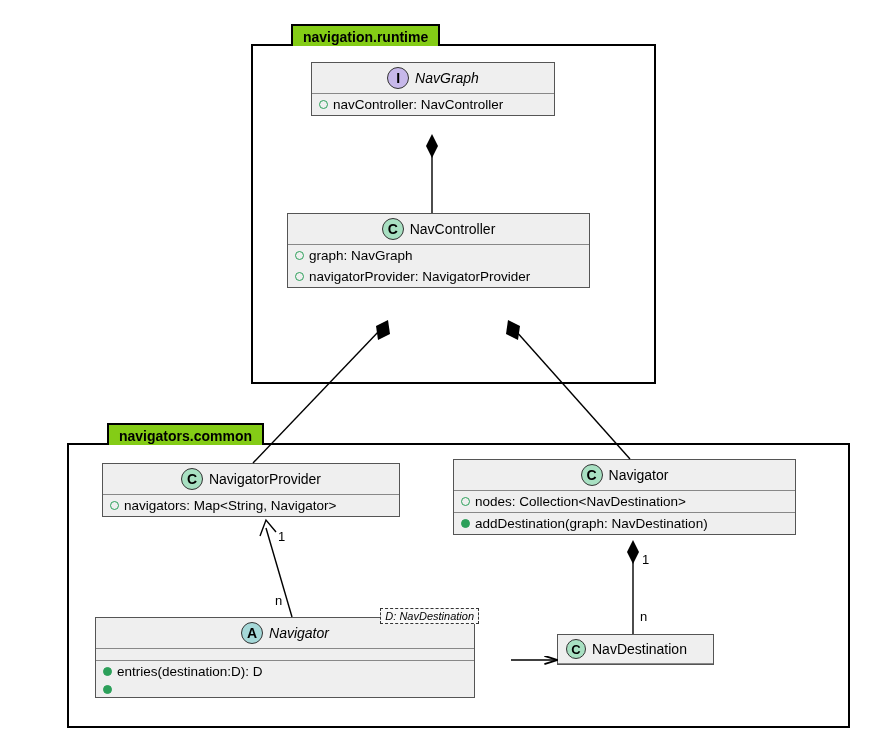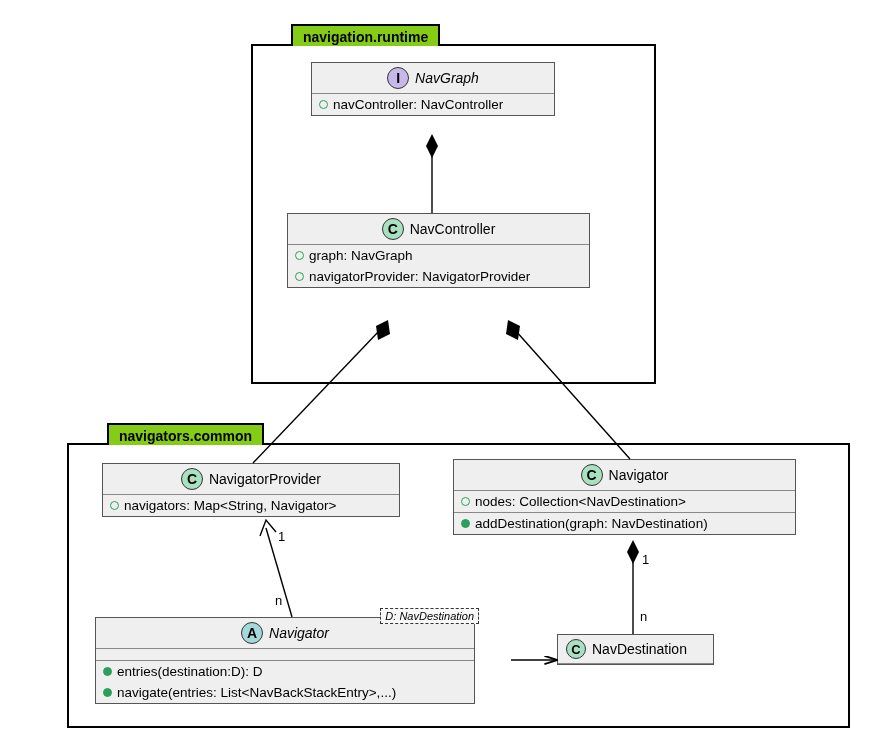--- a/index.html
+++ b/index.html
@@ -208,21 +208,20 @@
     <span>Navigator</span>
   </div>
   <div class="class-section empty"></div>
   <div class="class-section">
     <div class="member-row">
       <span class="vis-marker filled"></span>
       <span>entries(destination:D): D</span>
     </div>
     <div class="member-row">
       <span class="vis-marker filled"></span>
-      <span>navigate(entries: List&lt;NavBackStackEntry&gt;,...)</span>
     </div>
   </div>
 </div>
 
 <div class="class-box" style="left:557px; top:634px; width:157px;">
   <div class="class-header" style="justify-content:flex-start; padding-left:8px;">
     <span class="badge badge-c badge-sm">
         <span>C</span>
       </span>
     <span>NavDestination</span>

